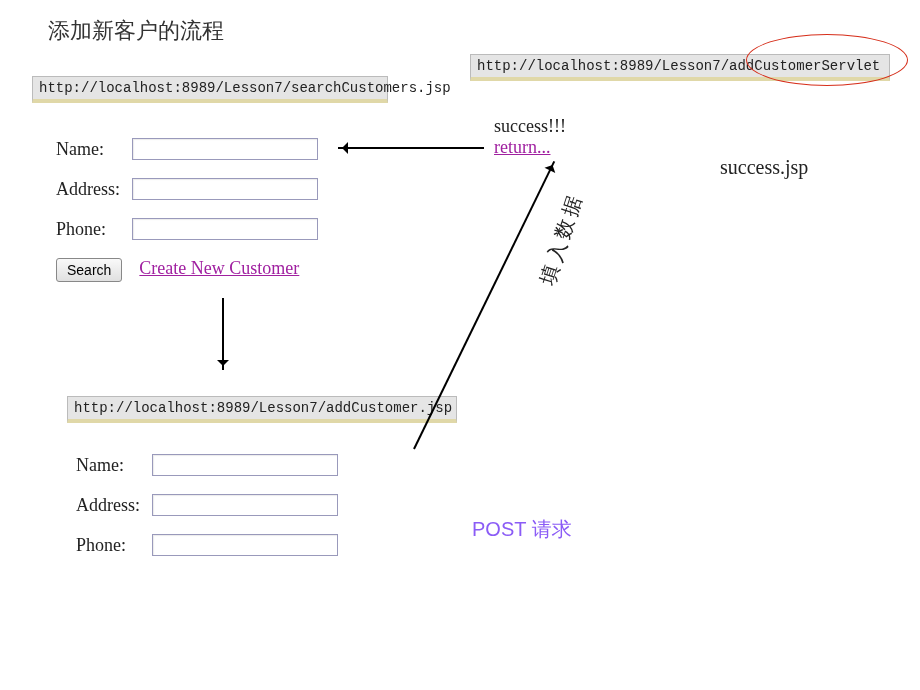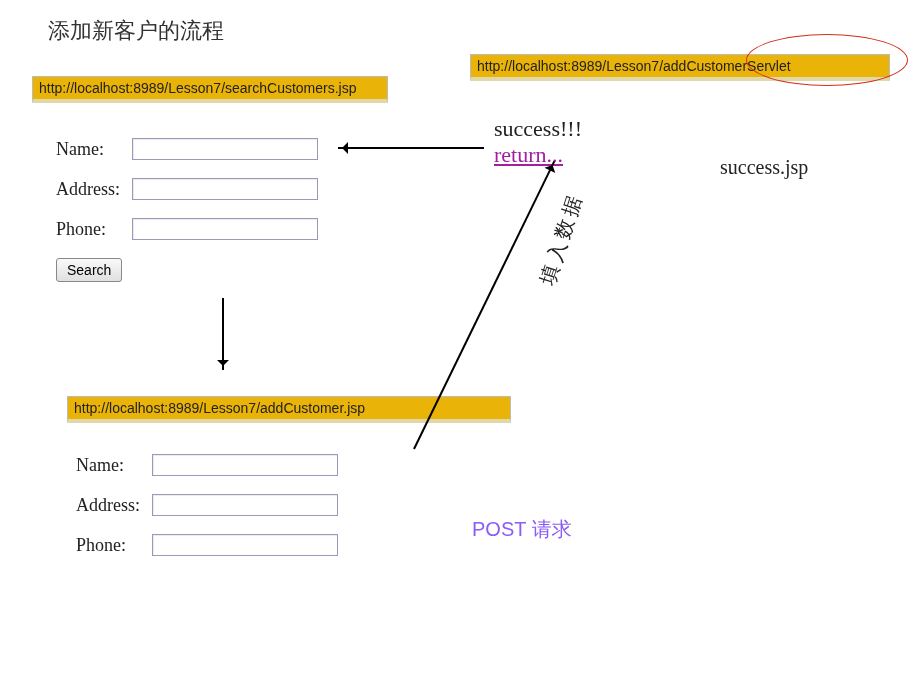--- a/index.html
+++ b/index.html
@@ -13,31 +13,31 @@
     .title {
       position: absolute;
       left: 48px;
       top: 16px;
       font-size: 22px;
       color: #333;
       font-family: "SimSun", "宋体", serif;
     }
     .url-bar {
       position: absolute;
-      font-family: Liberation Sans, sans-serif;
+      font-family: Liberation Mono, monospace;
       font-size: 14px;
-      background: #eab308;
+      background: #e5e5e5;
       border: 1px solid #bbb;
       border-bottom: 4px solid #e0d8a8;
       padding: 3px 6px;
       color: #222;
     }
     .url-bar-1 { left: 32px; top: 76px; width: 356px; }
     .url-bar-2 { left: 470px; top: 54px; width: 420px; }
-    .url-bar-3 { left: 67px; top: 396px; width: 444px; }
+    .url-bar-3 { left: 67px; top: 396px; width: 390px; }
 
     .form-block {
       position: absolute;
       font-family: "Times New Roman", serif;
       font-size: 18px;
       color: #222;
     }
     .form-1 { left: 56px; top: 138px; }
     .form-2 { left: 76px; top: 454px; }
     .form-row { display: flex; align-items: center; margin-bottom: 18px; }
@@ -64,21 +64,21 @@
       font-family: "Times New Roman", serif;
       font-size: 18px;
     }
     .search-row { display: flex; align-items: flex-start; gap: 17px; margin-top: 6px; }
 
     .success-block {
       position: absolute;
       left: 494px;
       top: 116px;
       font-family: "Times New Roman", serif;
-      font-size: 22px;
+      font-size: 18px;
     }
     .success-text { color: #222; }
     .return-link { color: #a020a0; text-decoration: underline; text-align: center; }
 
     .label-successjsp {
       position: absolute;
       left: 720px;
       top: 156px;
       font-family: Liberation Serif, serif;
       font-size: 20px;
@@ -160,20 +160,21 @@
   <div class="form-row">
     <span class="form-label">Address:</span>
     <input class="form-input" style="">
   </div>
   <div class="form-row">
     <span class="form-label">Phone:</span>
     <input class="form-input" style="">
   </div>
   <div class="search-row">
     <button class="btn">Search</button>
+    <a href="#" class="link-create">Create New Customer</a>
   </div>
 </div>
 
 <div class="form-block form-2">
   <div class="form-row">
     <span class="form-label">Name:</span>
     <input class="form-input" style="">
   </div>
   <div class="form-row">
     <span class="form-label">Address:</span>

